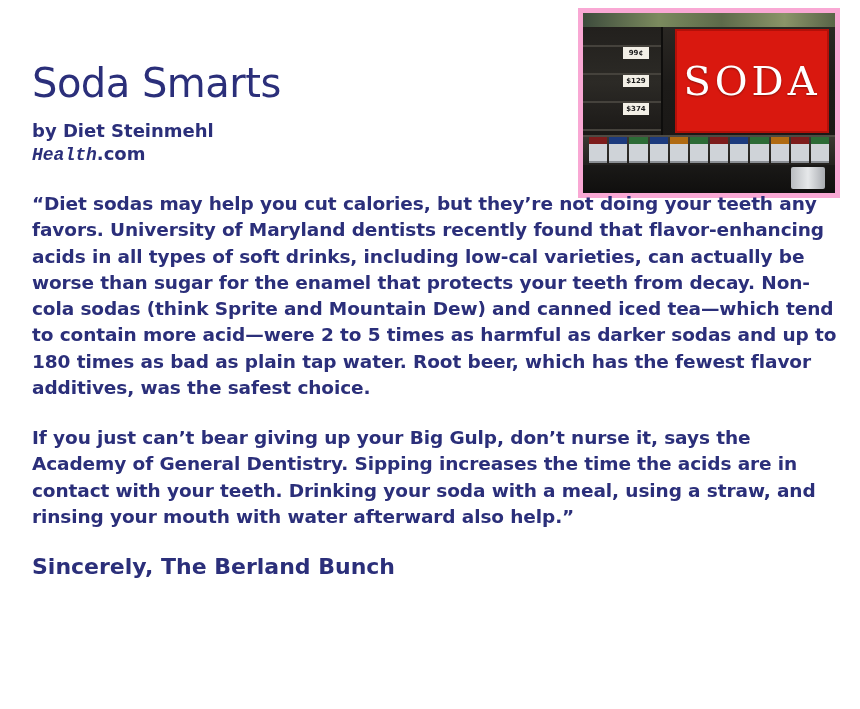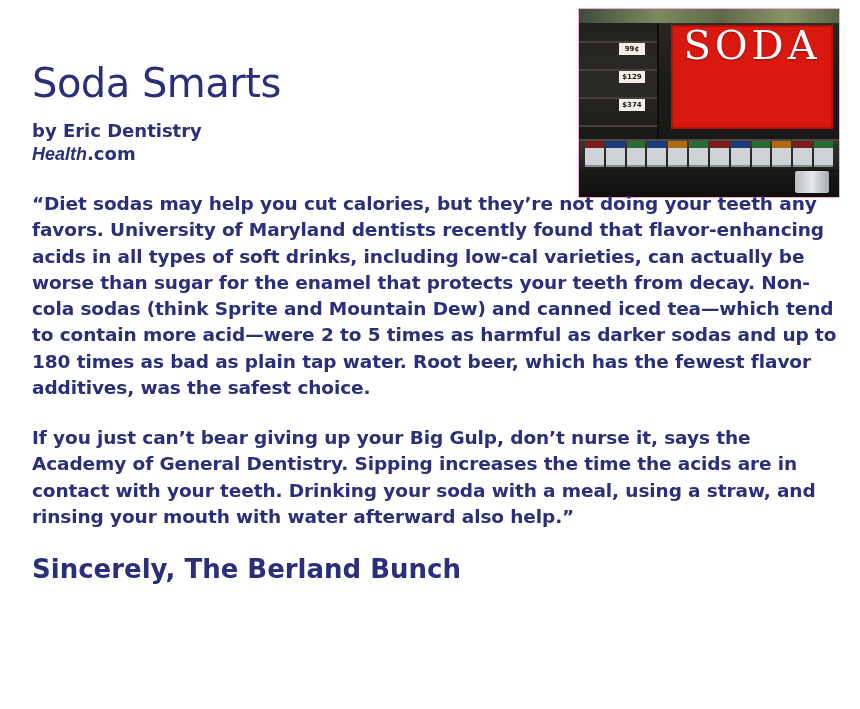--- a/index.html
+++ b/index.html
@@ -21,21 +21,21 @@
     box-sizing: border-box;
   }
 
   
   .photo-frame {
     position: absolute;
     top: 8px;
     left: 578px;
     width: 262px;
     height: 190px;
-    border: 1px solid #f9a8d4;
+    border: 5px solid #f9a8d4;
     box-sizing: border-box;
     background: #1b1a18;
     overflow: hidden;
   }
   .photo-inner {
     position: absolute;
     inset: 0;
     background:
       linear-gradient(to bottom, #6d7a55 0%, #5d6a4a 5%, #2a2723 8%, #1d1b19 40%, #171513 100%);
   }
@@ -73,21 +73,21 @@
   
   .ph-sign {
     position: absolute;
     top: 16px;
     left: 92px;
     right: 6px;
     height: 104px;
     background: #d9180f;
     box-shadow: inset 0 0 0 2px #b21009;
     display: flex;
-    align-items: flex-start;
+    align-items: center;
     justify-content: center;
   }
   .ph-sign-text {
     color: #ffffff;
     font-family: "DejaVu Serif", serif;
     font-size: 40px;
     letter-spacing: 4px;
     line-height: 1;
     text-shadow: 0 1px 2px rgba(0,0,0,.35);
   }
@@ -150,32 +150,32 @@
     font-weight: bold;
     margin: 0 0 2px 0;
   }
   .source {
     font-size: 18px;
     font-weight: bold;
     margin: 0 0 26px 0;
   }
   .source .ital {
     font-style: italic;
-    font-family: Liberation Sans, sans-serif;
+    font-family: Liberation Mono, monospace;
     text-align: right;
   }
   .body-para {
     font-size: 18.5px;
     font-weight: bold;
     line-height: 1.42;
     margin: 0 9px 24px 0;
     letter-spacing: -0.1px;
   }
   .signoff {
-    font-size: 26px;
+    font-size: 22px;
     font-weight: bold;
     margin: 14px 0 0 0;
   }
 </style>
 </head>
 <body>
 
 <div class="page">
 
   <div class="photo-frame">
@@ -214,21 +214,21 @@
           <div class="ph-nozzle"></div>
       </div>
       <div class="ph-base">
         <div class="ph-cupstack"></div>
       </div>
     </div>
   </div>
 
   <div class="content">
     <h1 class="title">Soda Smarts</h1>
-    <div class="byline">by Eric Dentistry</div>
+    <div class="byline">by Diet Steinmehl</div>
     <div class="source"><span class="ital">Health</span><span>.com</span></div>
 
     <p class="body-para">“Diet sodas may help you cut calories, but they’re not doing your teeth any favors. University of Maryland dentists recently found that flavor-enhancing acids in all types of soft drinks, including low-cal varieties, can actually be worse than sugar for the enamel that protects your teeth from decay. Non-cola sodas (think Sprite and Mountain Dew) and canned iced tea—which tend to contain more acid—were 2 to 5 times as harmful as darker sodas and up to 180 times as bad as plain tap water. Root beer, which has the fewest flavor additives, was the safest choice.</p>
     <p class="body-para">If you just can’t bear giving up your Big Gulp, don’t nurse it, says the Academy of General Dentistry. Sipping increases the time the acids are in contact with your teeth. Drinking your soda with a meal, using a straw, and rinsing your mouth with water afterward also help.”</p>
 
     <div class="signoff">Sincerely, The Berland Bunch</div>
   </div>
 
 </div>
 

